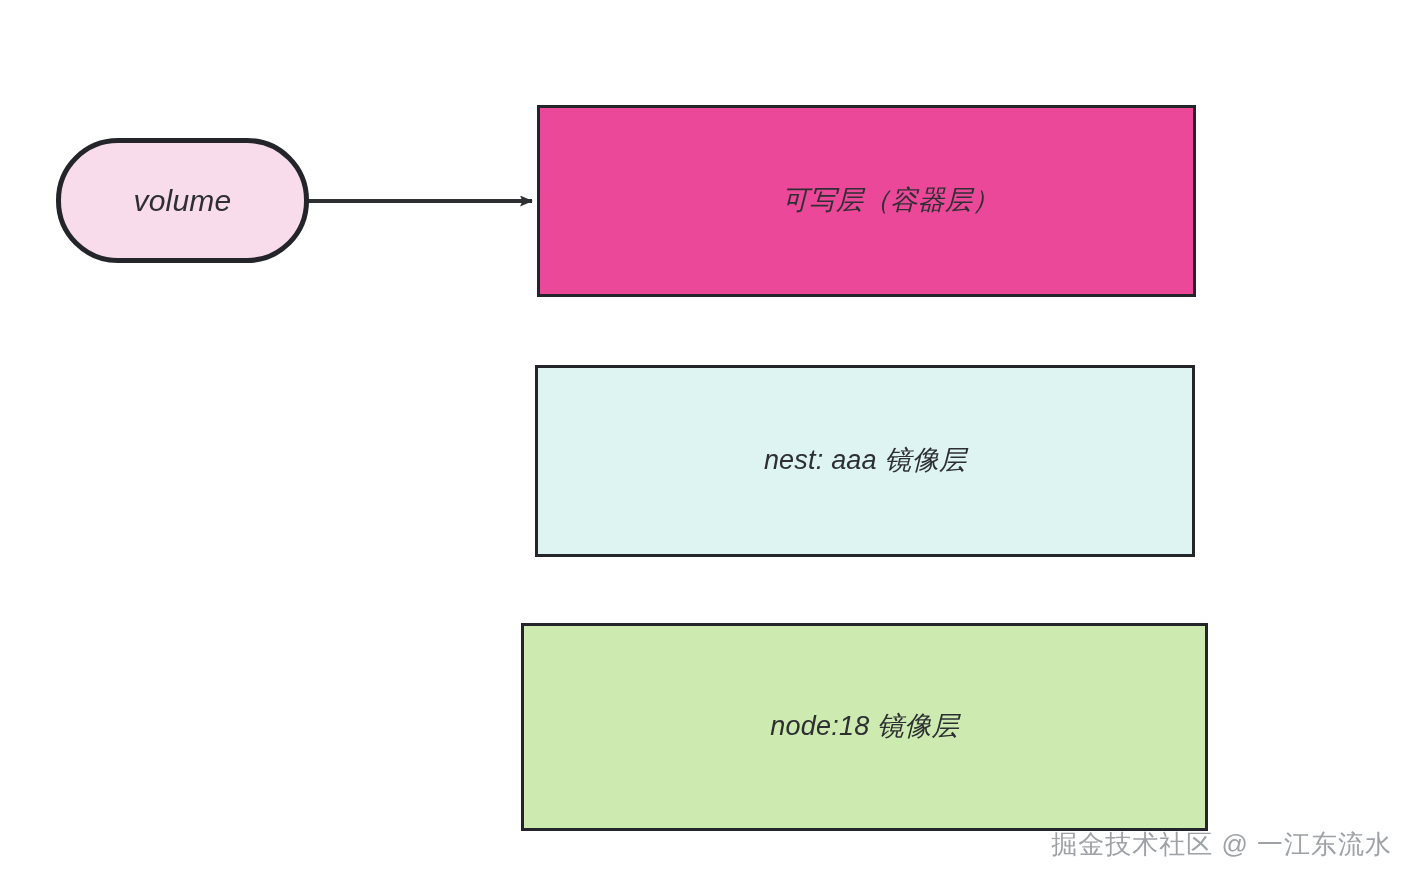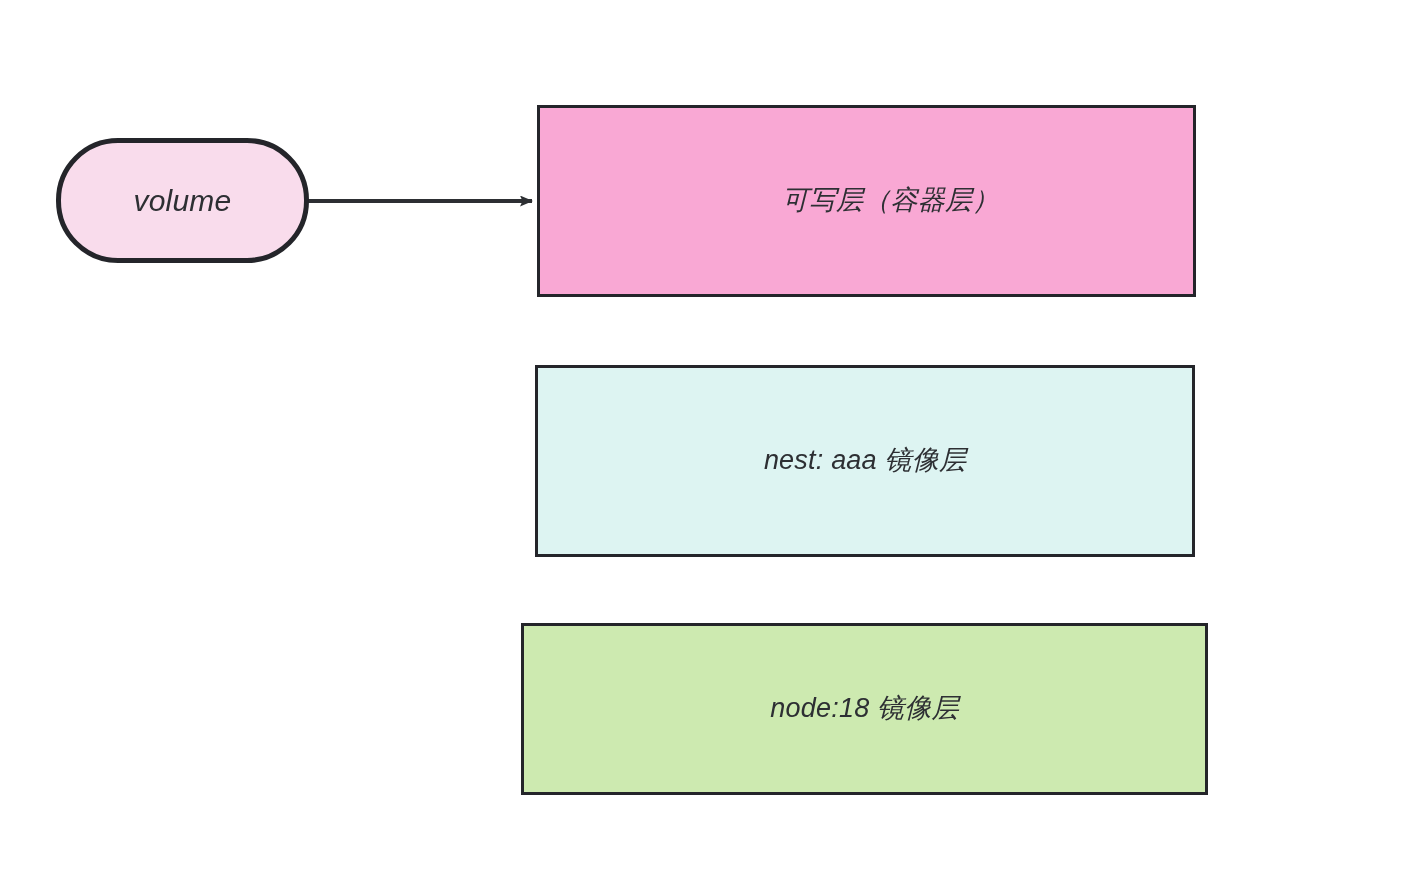--- a/index.html
+++ b/index.html
@@ -47,42 +47,42 @@
     background: #f9dcec;
     font-size: 30px;
   }
 
   
   #node-writable {
     left: 537px;
     top: 105px;
     width: 659px;
     height: 192px;
-    background: #f9a8d4;
+    background: #ec4899;
     font-size: 27px;
     padding-left: 48px;
   }
 
   
   #node-nest {
     left: 535px;
     top: 365px;
     width: 660px;
     height: 192px;
     background: #ddf4f2;
     font-size: 27px;
     justify-content: center;
   }
 
   
   #node-base {
     left: 521px;
     top: 623px;
     width: 687px;
-    height: 172px;
+    height: 208px;
     background: #cdeab0;
     font-size: 27px;
   }
 
   
   #edge-volume-writable {
     position: absolute;
     left: 300px;
     top: 170px;
     width: 250px;
@@ -134,14 +134,15 @@
   </div>
 
   <div id="node-nest" class="node">
     <span>nest: aaa 镜像层</span>
   </div>
 
   <div id="node-base" class="node">
     <span>node:18 镜像层</span>
   </div>
 
+  <div id="watermark-main" class="watermark">掘金技术社区 @ 一江东流水</div>
 
 </div>
 
 </body></html>

